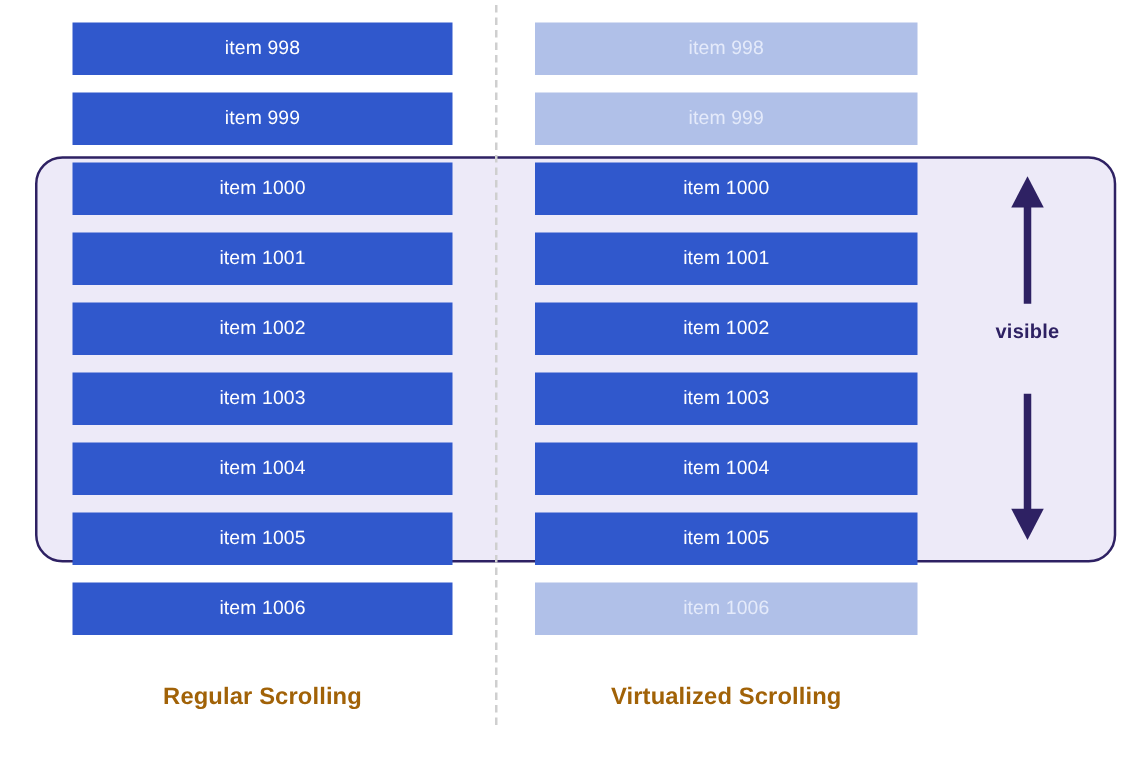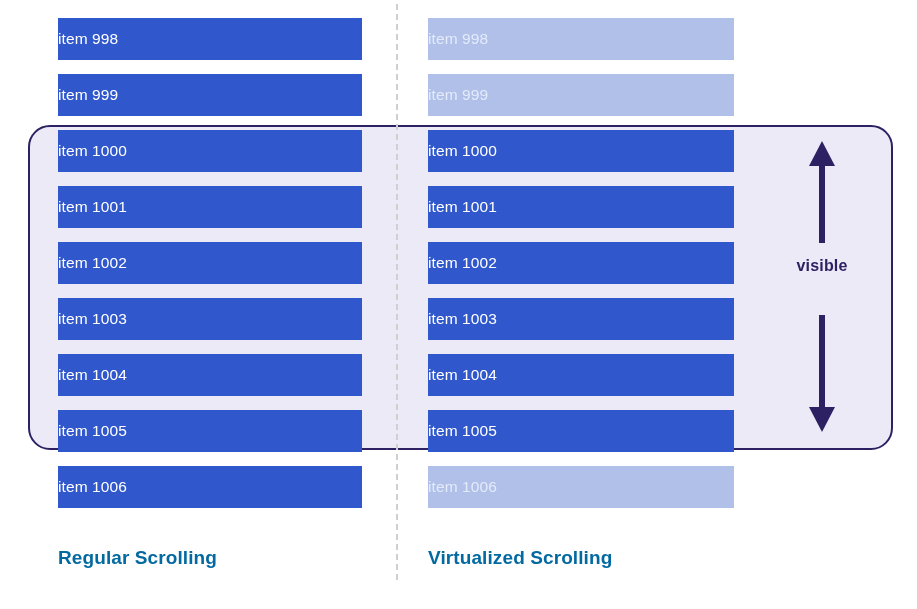--- a/index.html
+++ b/index.html
@@ -52,20 +52,21 @@
     z-index: 3;
   }
   #col-regular { left: 58px;  width: 304px; }
   #col-virtual { left: 428px; width: 306px; }
 
   .bar {
     position: absolute;
     left: 0;
     height: 42px;
     line-height: 42px;
+    text-align: center;
     font-size: 15.5px;
     letter-spacing: 0.1px;
     box-sizing: border-box;
     white-space: nowrap;
   }
   #col-regular .bar { width: 304px; }
   #col-virtual .bar { width: 306px; }
 
   .bar.solid {
     background: #3058cc;
@@ -101,23 +102,24 @@
     color: #2e2163;
     line-height: 24px;
     letter-spacing: 0.2px;
   }
   #viewport-label span { display: block; }
 
   
   .caption {
     position: absolute;
     top: 547px;
+    text-align: center;
     font-size: 19px;
     font-weight: bold;
-    color: #0369a1;
+    color: #a16207;
     letter-spacing: 0.1px;
     z-index: 5;
     white-space: nowrap;
   }
   #caption-regular { left: 58px;  width: 304px; }
   #caption-virtual { left: 428px; width: 306px; }
 </style>
 </head>
 <body>
 

